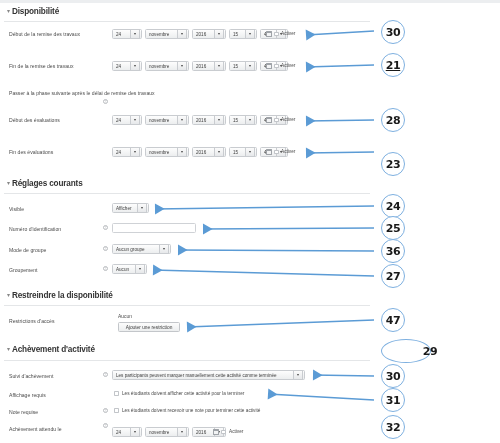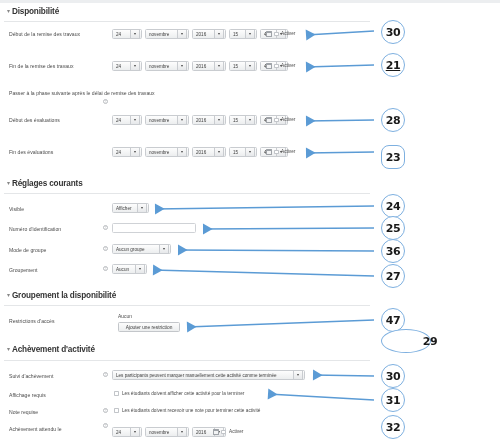--- a/index.html
+++ b/index.html
@@ -345,21 +345,21 @@
   <div class="flabel" style="left:9px;top:267px;">Groupement</div>
   <div class="helpicon" style="left:103px;top:266px;">?</div>
   <div class="sel" style="left:112px;top:264px;width:35px;">
     <span class="txt">Aucun</span>
       <span class="arrowbox">
         <span class="tri"></span>
       </span>
   </div>
 
   <div class="section-head" style="left:7px;top:291px;">
-    <span class="caret">▾</span><span>Groupement la disponibilité</span>
+    <span class="caret">▾</span><span>Restreindre la disponibilité</span>
   </div>
   <div class="hrule" style="top:305px;"></div>
 
   <div class="flabel" style="left:9px;top:318px;">Restrictions d'accès</div>
   <div class="statictext" style="left:118px;top:314px;">Aucun</div>
   <div class="btn" style="left:118px;top:322px;width:62px;height:10px;">Ajouter une restriction</div>
 
   <div class="section-head" style="left:7px;top:345px;">
     <span class="caret">▾</span><span>Achèvement d'activité</span>
   </div>
@@ -433,24 +433,24 @@
     <line x1="374" y1="320" x2="187" y2="327" stroke="#5B9BD5" stroke-width="1.6" marker-end="url(#ah)"></line>
 
     <line x1="374" y1="376" x2="313" y2="375" stroke="#5B9BD5" stroke-width="1.6" marker-end="url(#ah)"></line>
 
     <line x1="374" y1="400" x2="268" y2="394" stroke="#5B9BD5" stroke-width="1.6" marker-end="url(#ah)"></line>
   </svg>
 
   <div class="bubble" style="left:381px;top:20px;">30</div>
   <div class="bubble" style="left:381px;top:53px;text-decoration:underline;">21</div>
   <div class="bubble" style="left:381px;top:108px;">28</div>
-  <div class="bubble" style="left:381px;top:145px;border-radius:8px;">23</div>
+  <div class="bubble" style="left:381px;top:152px;">23</div>
   <div class="bubble" style="left:381px;top:194px;">24</div>
   <div class="bubble" style="left:381px;top:216px;">25</div>
   <div class="bubble" style="left:381px;top:239px;">36</div>
   <div class="bubble" style="left:381px;top:264px;">27</div>
   <div class="bubble" style="left:381px;top:308px;">47</div>
-  <div class="bubble" style="left:381px;top:329px;padding-left:48px;">29</div>
+  <div class="bubble" style="left:381px;top:339px;padding-left:48px;">29</div>
   <div class="bubble" style="left:381px;top:364px;">30</div>
   <div class="bubble" style="left:381px;top:388px;">31</div>
   <div class="bubble" style="left:381px;top:415px;">32</div>
 
 </div>
 
 </body></html>

